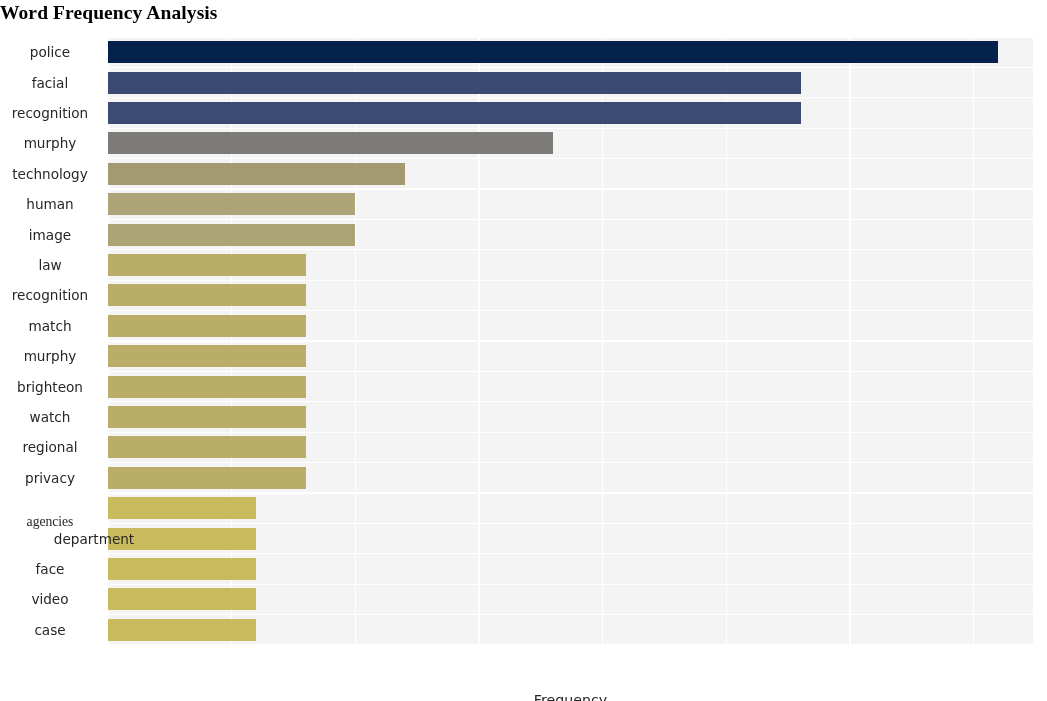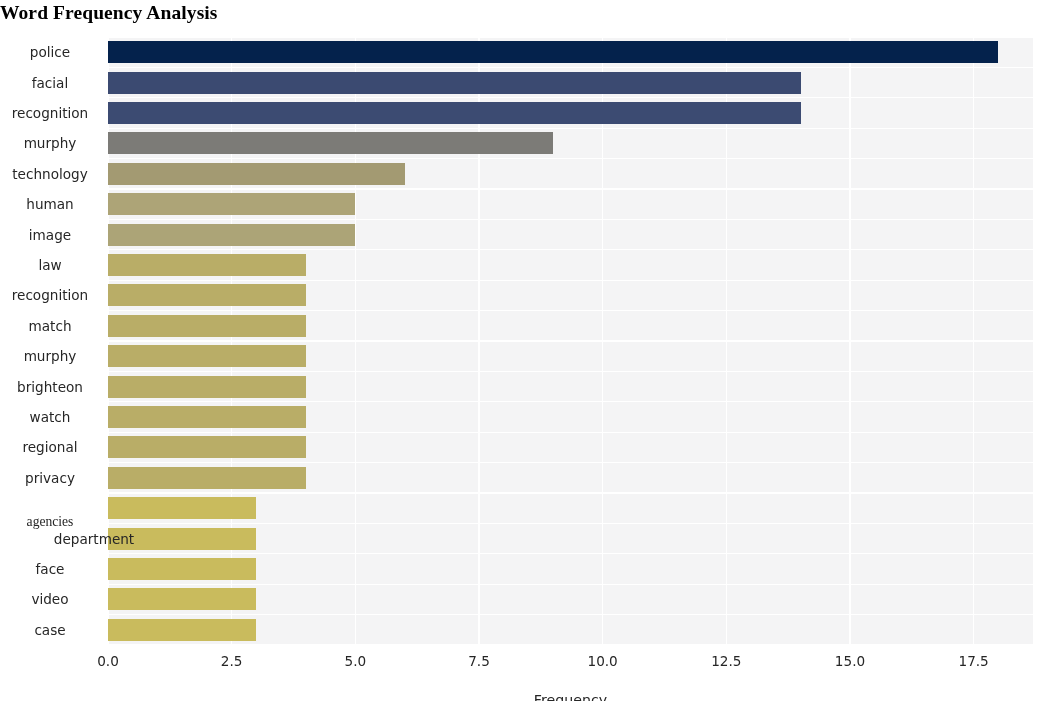--- a/index.html
+++ b/index.html
@@ -178,26 +178,16 @@
       <div class="ylabel" style="top: 372px;">watch</div>
       <div class="ylabel" style="top: 402.4px;">regional</div>
       <div class="ylabel" style="top: 432.8px;">privacy</div>
       <div class="ylabel" style="top: 477px; font-family: Liberation Serif, serif;">agencies</div>
       <div class="ylabel" style="top: 493.6px; padding-left: 44px;">department</div>
       <div class="ylabel" style="top: 524px;">face</div>
       <div class="ylabel" style="top: 554.4px;">video</div>
       <div class="ylabel" style="top: 584.8px;">case</div>
     </div>
 
-  <div id="xlabels">
-      <div class="xlabel" style="left: 108px;">0.0</div>
-      <div class="xlabel" style="left: 231.663px;">2.5</div>
-      <div class="xlabel" style="left: 355.326px;">5.0</div>
-      <div class="xlabel" style="left: 478.989px;">7.5</div>
-      <div class="xlabel" style="left: 602.652px;">10.0</div>
-      <div class="xlabel" style="left: 726.316px;">12.5</div>
-      <div class="xlabel" style="left: 849.979px;">15.0</div>
-      <div class="xlabel" style="left: 973.642px;">17.5</div>
-    </div>
 
   <div id="x-axis-title">Frequency</div>
 
 </div>
 
 </body></html>

